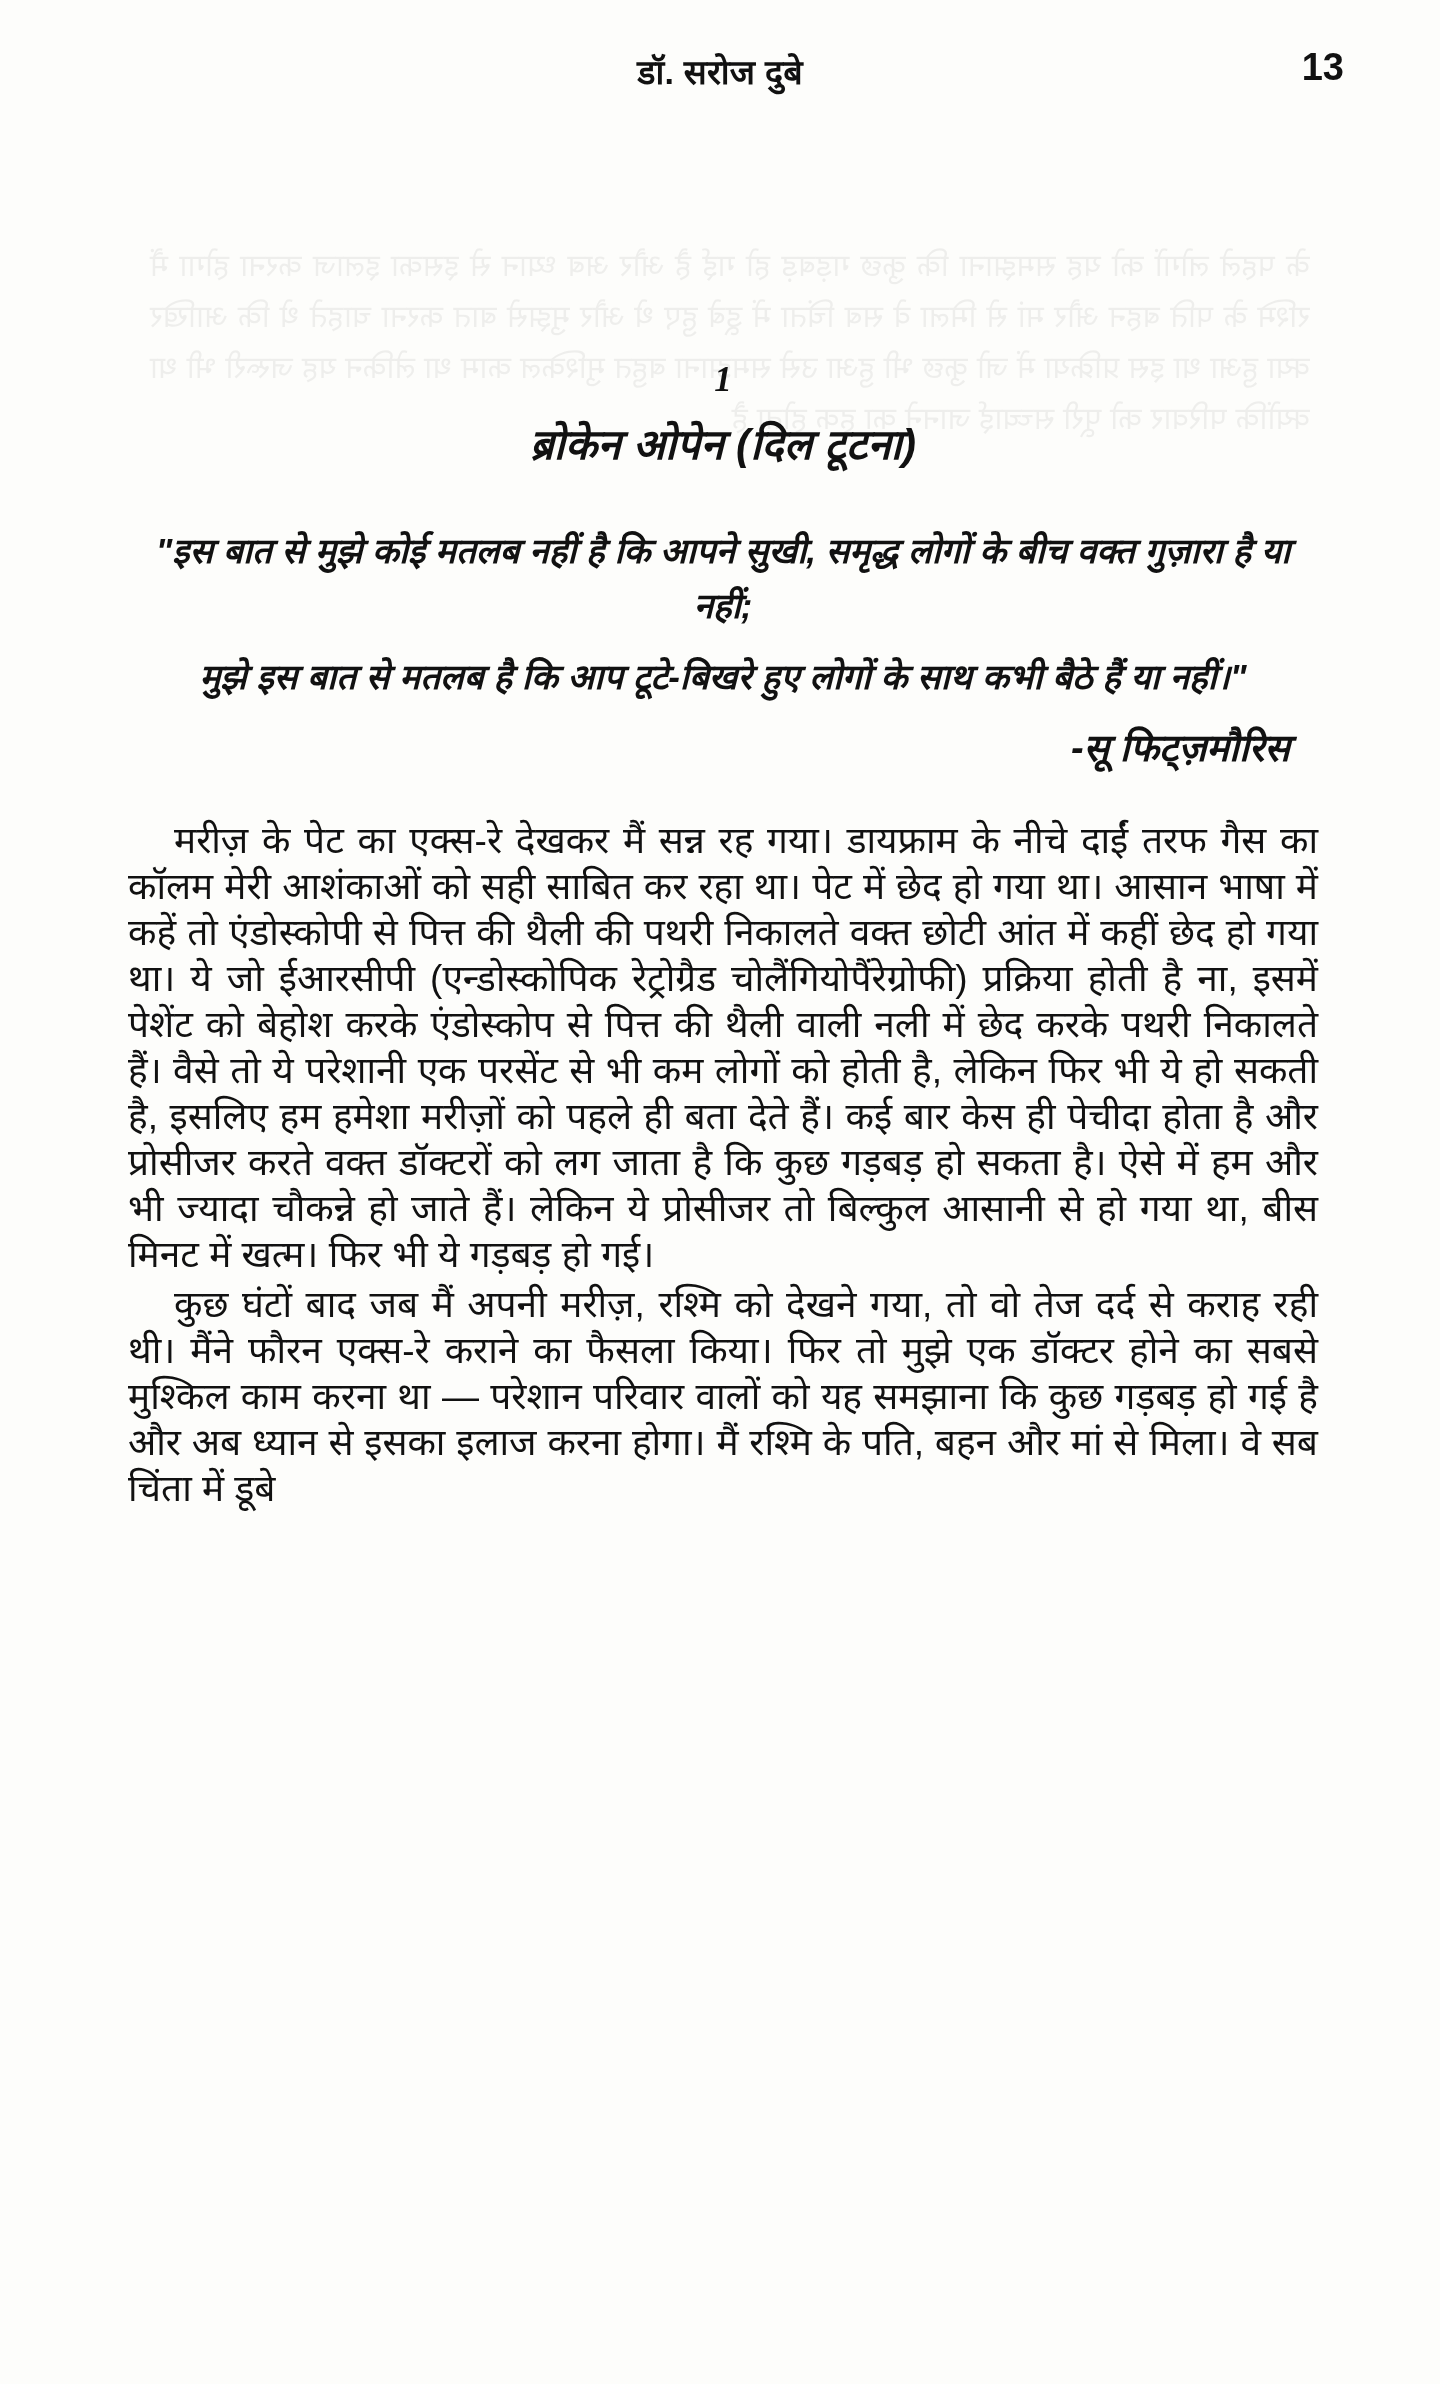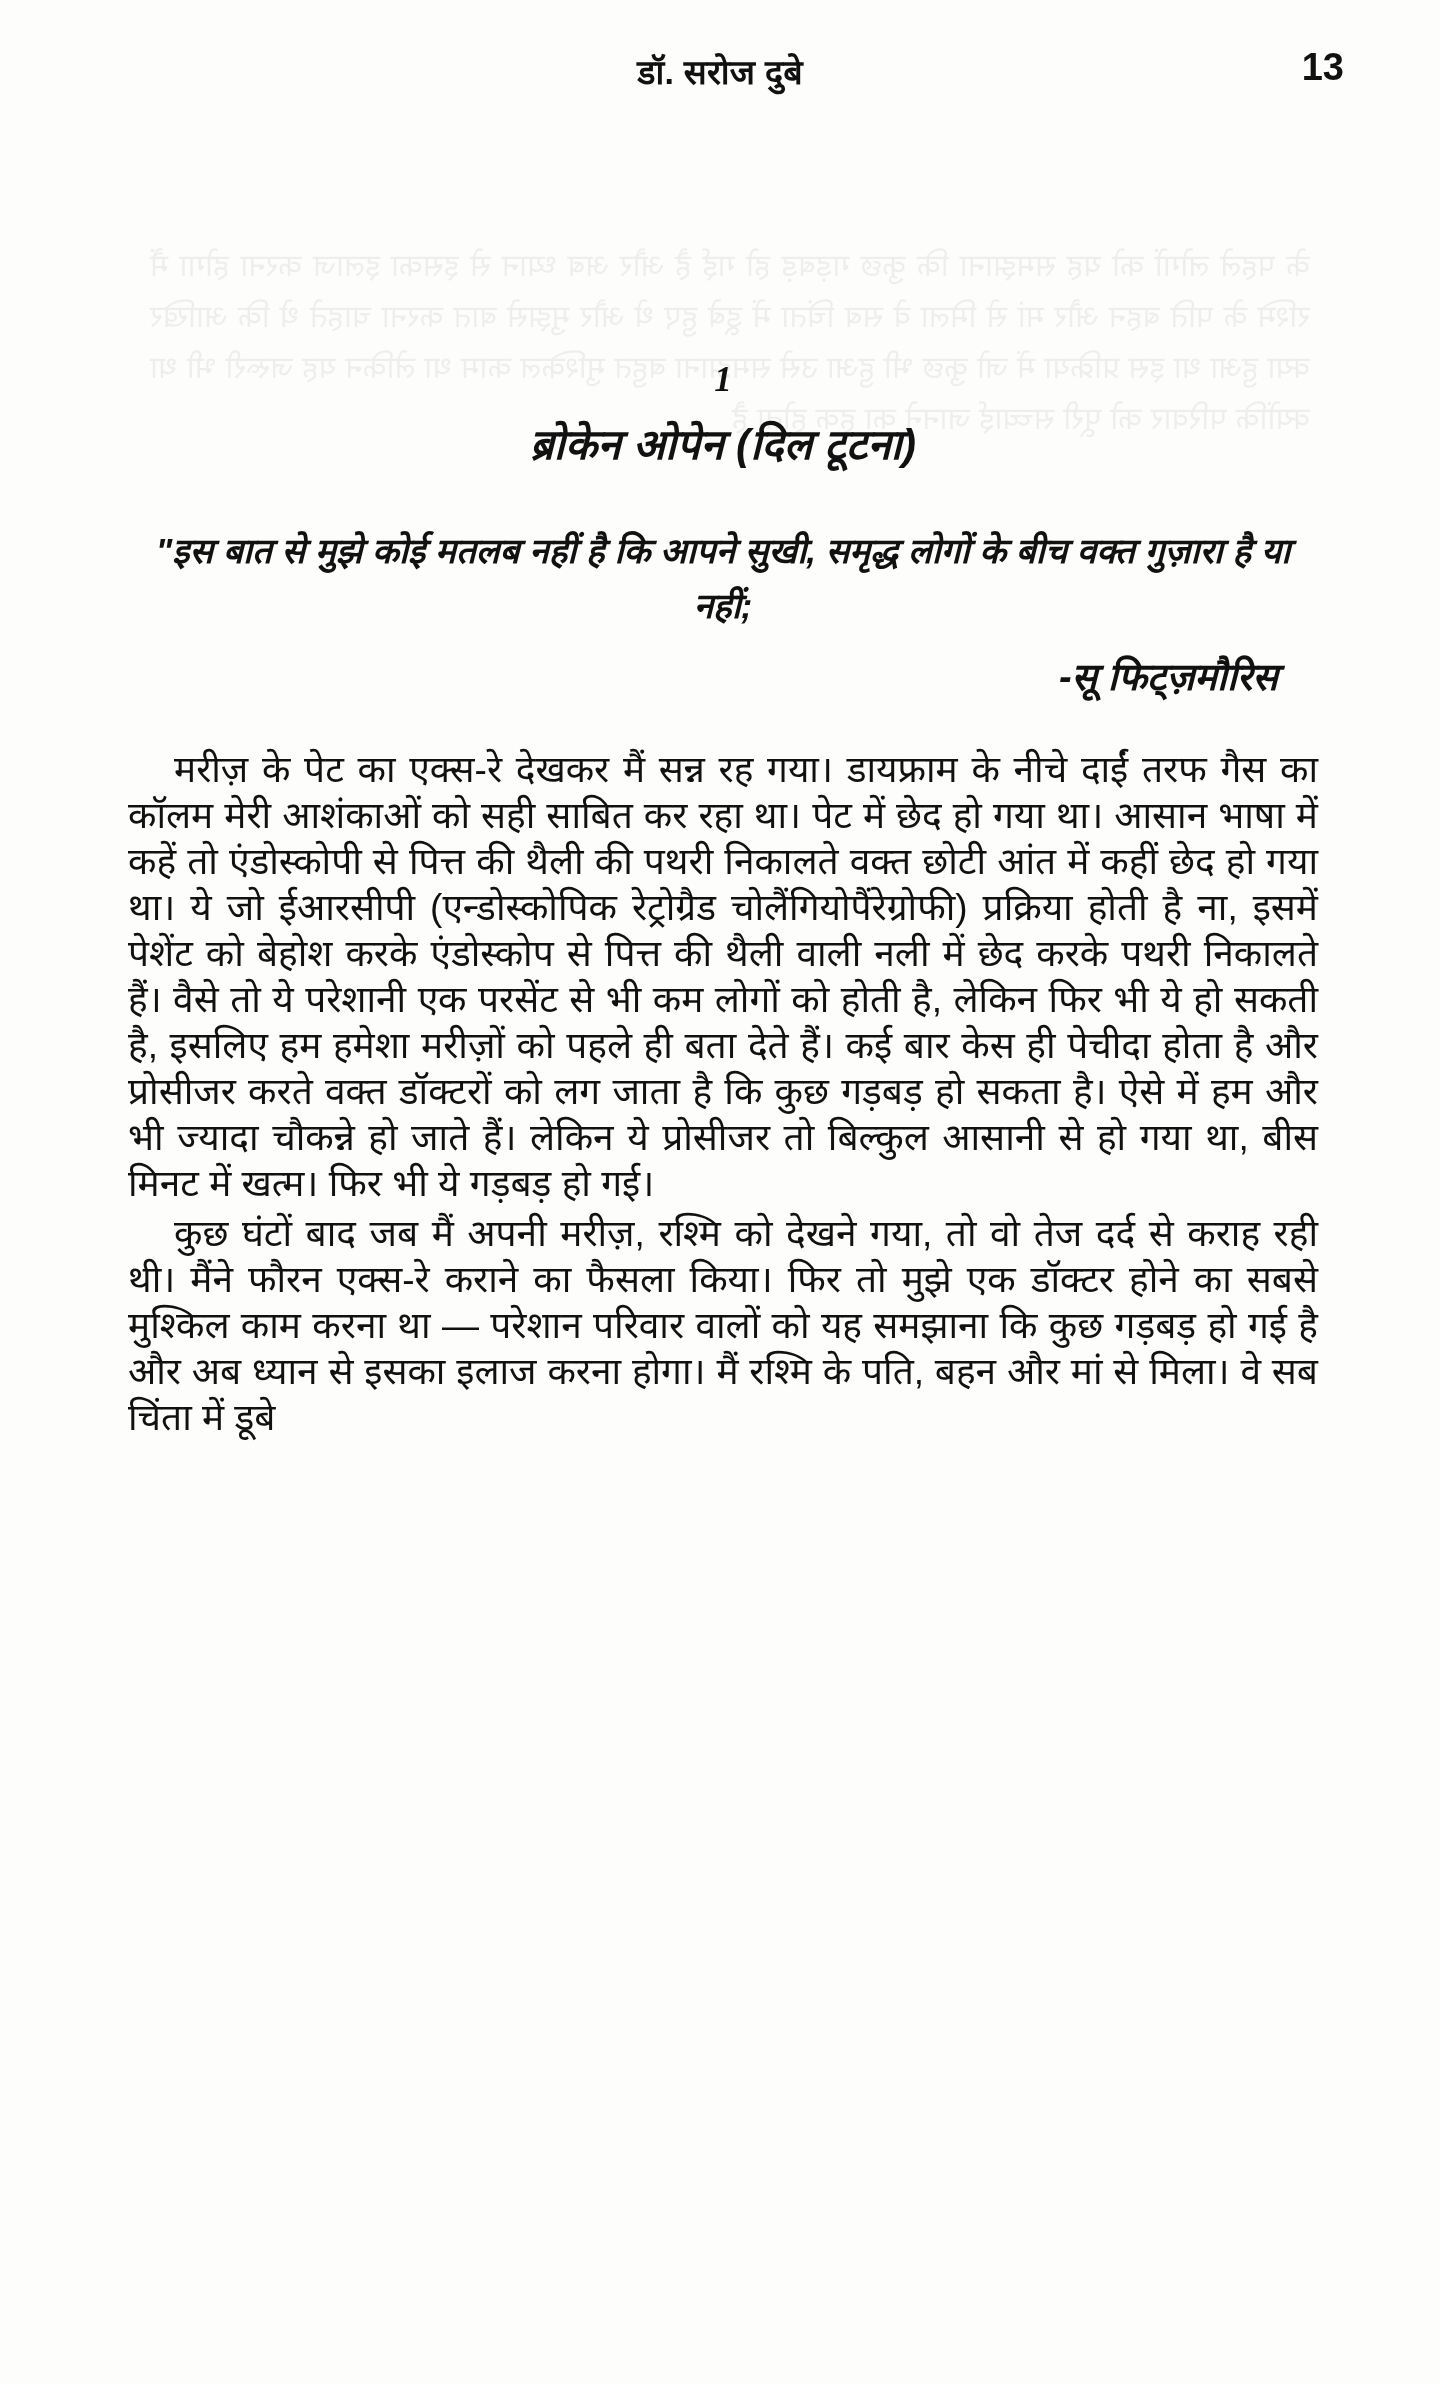--- a/index.html
+++ b/index.html
@@ -106,21 +106,21 @@
   }
   .epigraph p {
     margin: 0 0 16px 0;
   }
   .epigraph-attrib {
     text-align: right;
     font-style: italic;
     font-weight: 700;
     font-size: 38px;
     font-family: "Liberation Sans", sans-serif;
-    margin: 6px 40px 0 0;
+    margin: 6px 28px 0 0;
   }
 
   .body-text {
     margin-top: 46px;
     font-size: 37px;
     line-height: 46px;
     text-align: justify;
     text-justify: inter-word;
     font-family: Liberation Sans, sans-serif;
     font-weight: 500;
@@ -142,20 +142,21 @@
     <div class="page-number">13</div>
   </div>
 
   <div class="content">
 
     <div class="chapter-number">1</div>
     <div class="chapter-title">ब्रोकेन ओपेन (दिल टूटना)</div>
 
     <div class="epigraph">
       <p>"इस बात से मुझे कोई मतलब नहीं है कि आपने सुखी, समृद्ध लोगों के बीच वक्त गुज़ारा है या नहीं;</p>
+      <p>मुझे इस बात से मतलब है कि आप टूटे-बिखरे हुए लोगों के साथ कभी बैठे हैं या नहीं।"</p>
     </div>
     <div class="epigraph-attrib">-सू फिट्ज़मौरिस</div>
 
     <div class="body-text">
       <p>मरीज़ के पेट का एक्स-रे देखकर मैं सन्न रह गया। डायफ्राम के नीचे दाईं तरफ गैस का कॉलम मेरी आशंकाओं को सही साबित कर रहा था। पेट में छेद हो गया था। आसान भाषा में कहें तो एंडोस्कोपी से पित्त की थैली की पथरी निकालते वक्त छोटी आंत में कहीं छेद हो गया था। ये जो ईआरसीपी (एन्डोस्कोपिक रेट्रोग्रैड चोलैंगियोपैंरेग्रोफी) प्रक्रिया होती है ना, इसमें पेशेंट को बेहोश करके एंडोस्कोप से पित्त की थैली वाली नली में छेद करके पथरी निकालते हैं। वैसे तो ये परेशानी एक परसेंट से भी कम लोगों को होती है, लेकिन फिर भी ये हो सकती है, इसलिए हम हमेशा मरीज़ों को पहले ही बता देते हैं। कई बार केस ही पेचीदा होता है और प्रोसीजर करते वक्त डॉक्टरों को लग जाता है कि कुछ गड़बड़ हो सकता है। ऐसे में हम और भी ज्यादा चौकन्ने हो जाते हैं। लेकिन ये प्रोसीजर तो बिल्कुल आसानी से हो गया था, बीस मिनट में खत्म। फिर भी ये गड़बड़ हो गई।</p>
       <p>कुछ घंटों बाद जब मैं अपनी मरीज़, रश्मि को देखने गया, तो वो तेज दर्द से कराह रही थी। मैंने फौरन एक्स-रे कराने का फैसला किया। फिर तो मुझे एक डॉक्टर होने का सबसे मुश्किल काम करना था — परेशान परिवार वालों को यह समझाना कि कुछ गड़बड़ हो गई है और अब ध्यान से इसका इलाज करना होगा। मैं रश्मि के पति, बहन और मां से मिला। वे सब चिंता में डूबे</p>
     </div>
 
   </div>
 </div>

